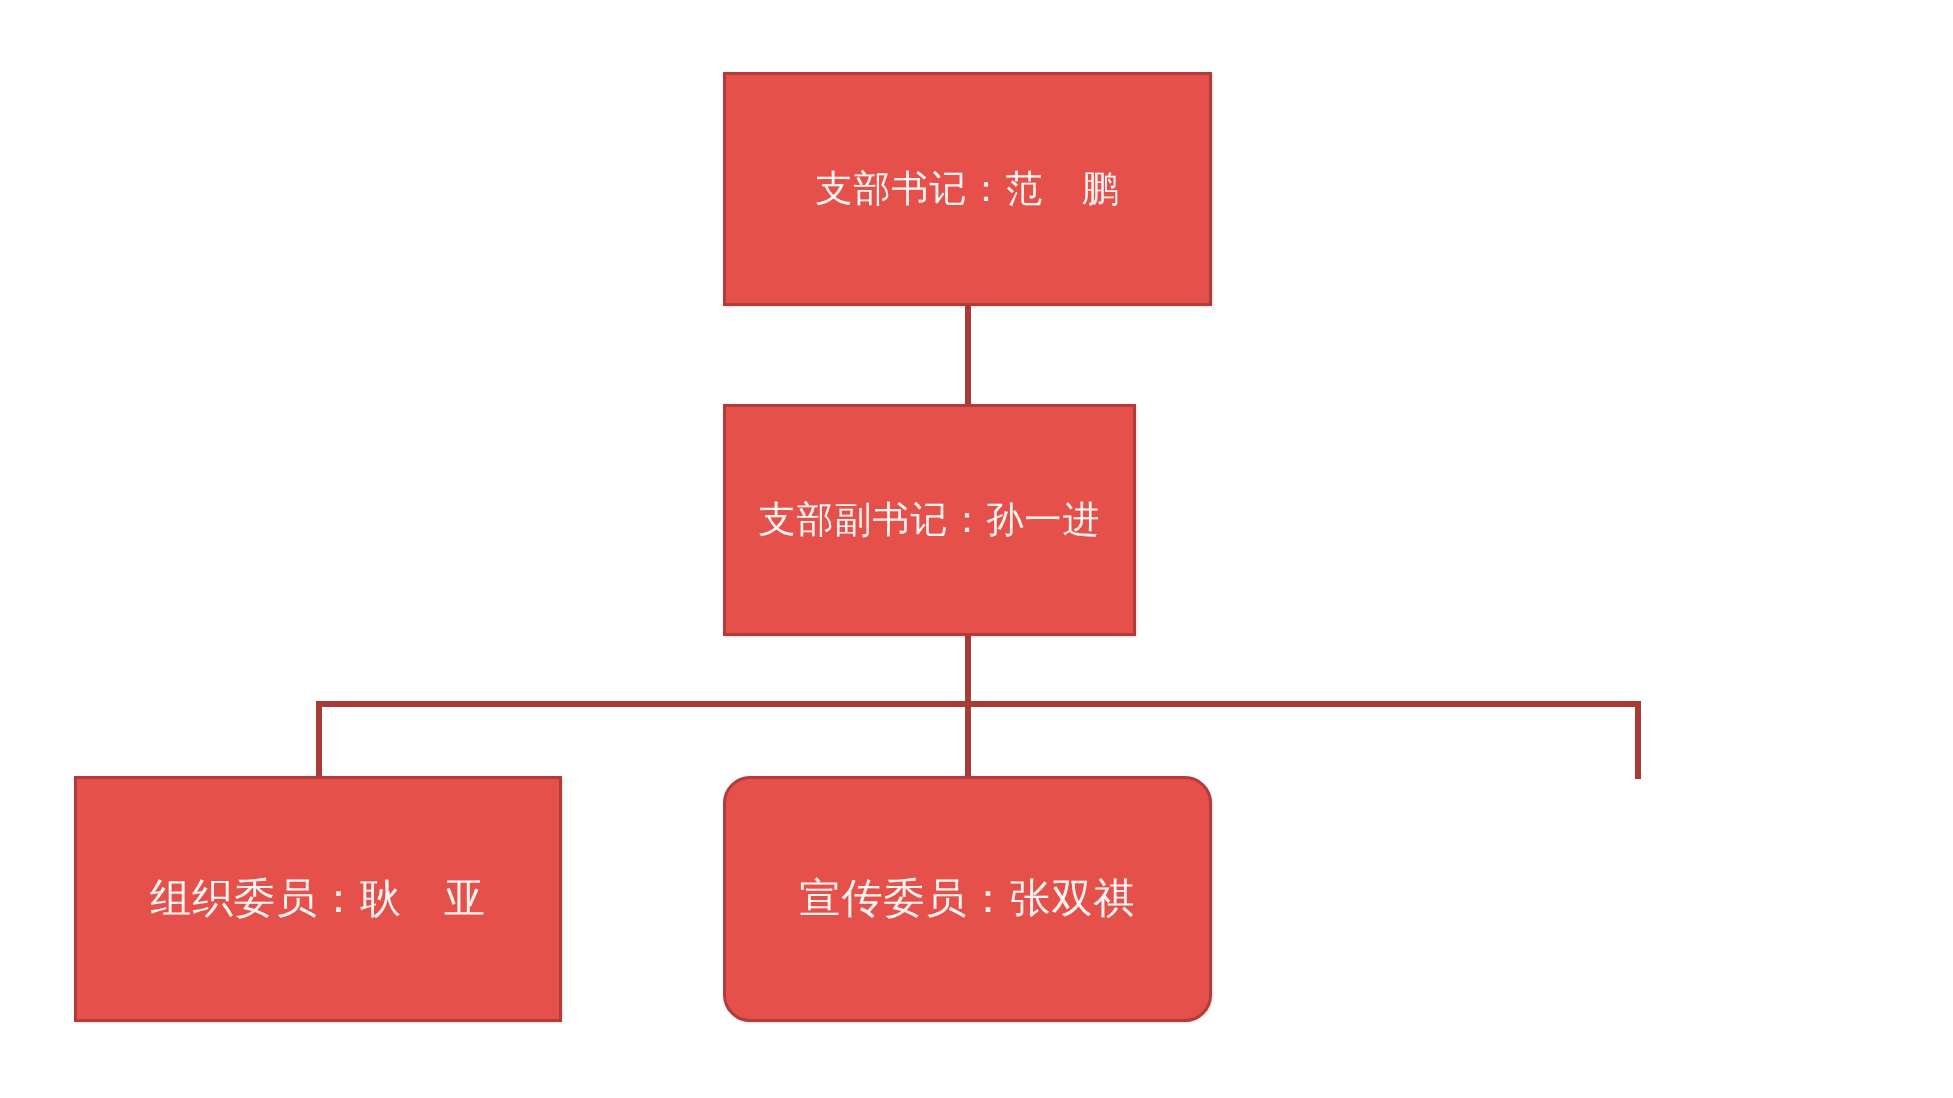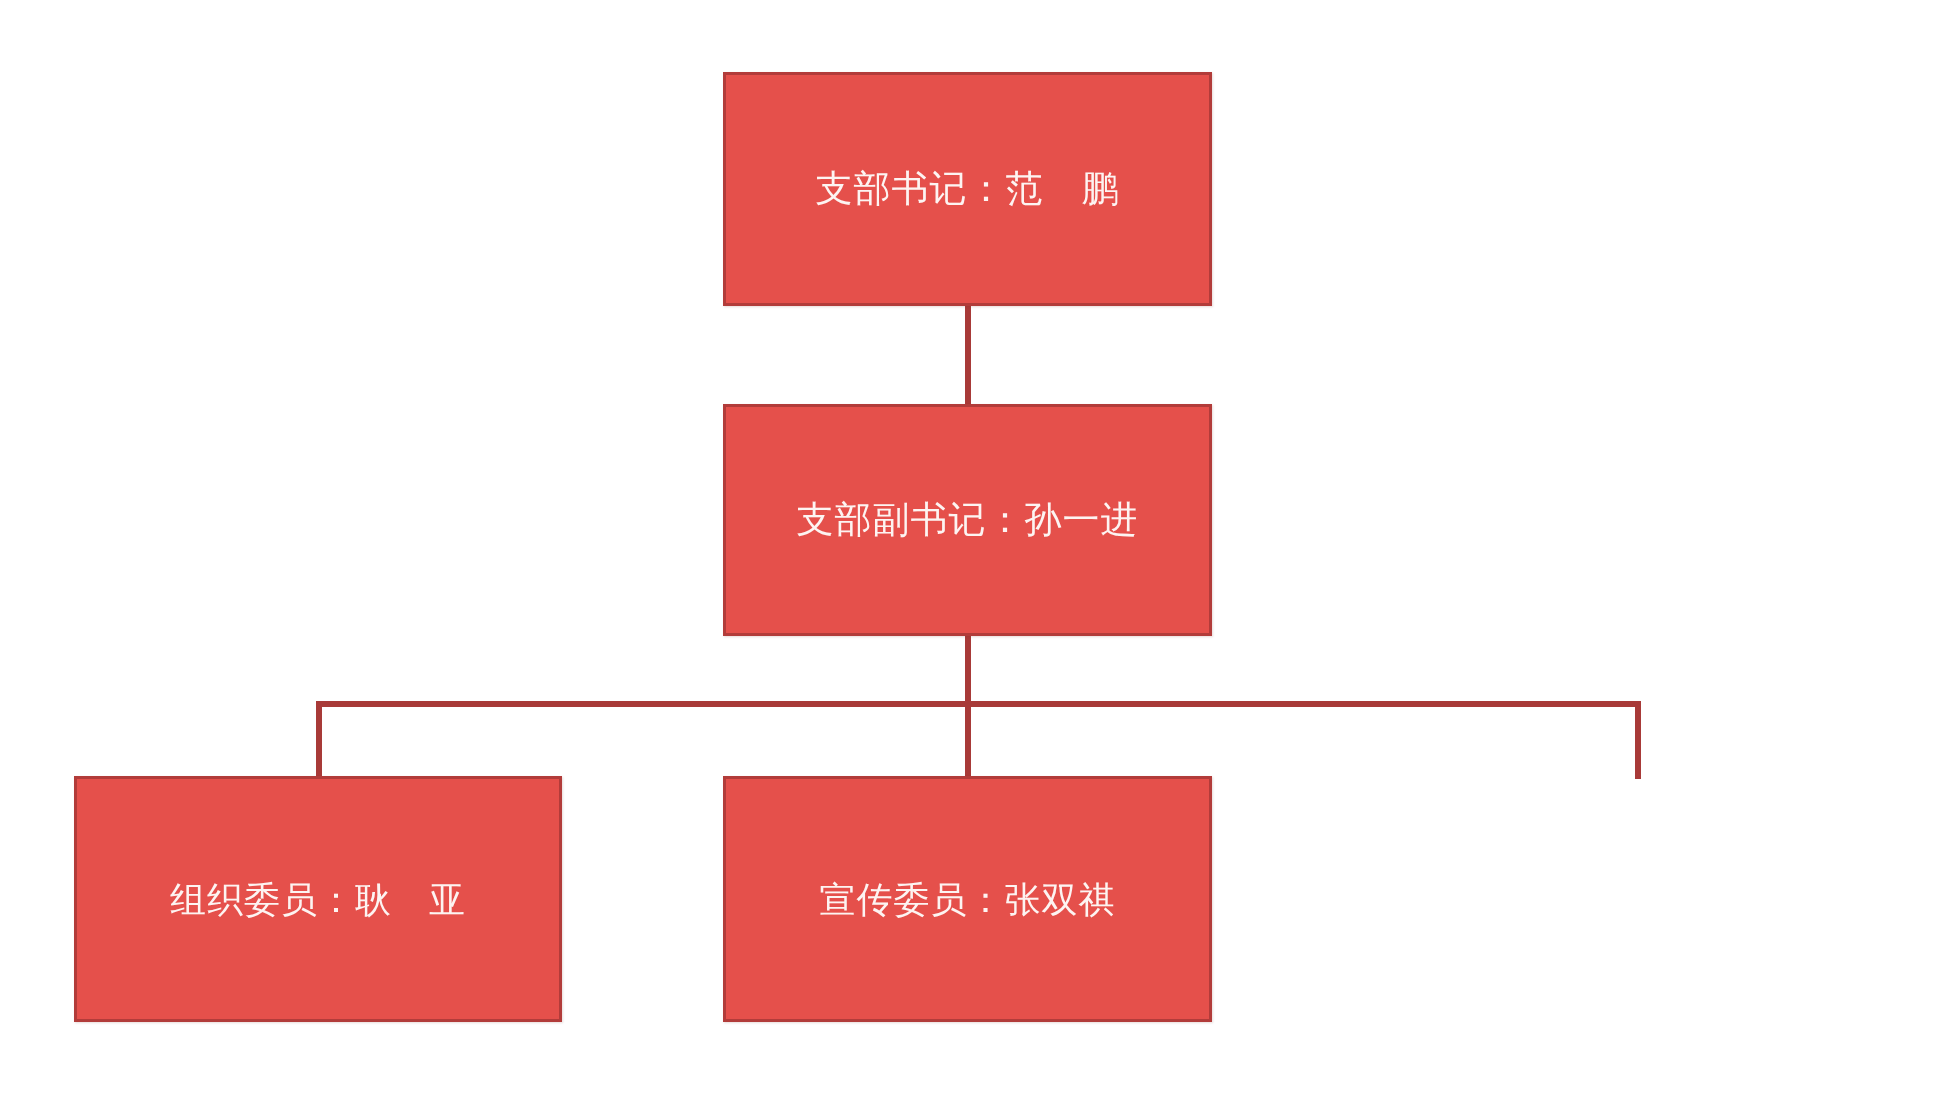--- a/index.html
+++ b/index.html
@@ -44,21 +44,21 @@
     white-space: pre;
     box-shadow: 1px 1px 2px rgba(120, 60, 55, 0.18);
   }
   .node-label {
     display: block;
     padding: 0 8px;
     text-align: center;
   }
   .node.level-1 { font-size: 37px; }
   .node.level-2 { font-size: 37px; }
-  .node.level-3 { font-size: 36px; }
+  .node.level-3 { font-size: 41px; }
 </style>
 </head>
 <body>
 
 <div id="canvas">
 
   <div class="conn conn-v" style="left:965px; top:306px; height:98px;"></div>
 
   <div class="conn conn-v" style="left:965px; top:636px; height:71px;"></div>
 
@@ -67,26 +67,26 @@
   <div class="conn conn-v" style="left:316px; top:701px; height:78px;"></div>
 
   <div class="conn conn-v" style="left:965px; top:701px; height:78px;"></div>
 
   <div class="conn conn-v" style="left:1635px; top:701px; height:78px;"></div>
 
   <div class="node level-1" style="left:723px; top:72px; width:489px; height:234px;">
     <span class="node-label">支部书记：范　鹏</span>
   </div>
 
-  <div class="node level-2" style="left:723px; top:404px; width:489px; height:232px;">
+  <div class="node level-2" style="left:723px; top:404px; width:413px; height:232px;">
     <span class="node-label">支部副书记：孙一进</span>
   </div>
 
   <div class="node level-3" style="left:74px; top:776px; width:488px; height:246px;">
     <span class="node-label">组织委员：耿　亚</span>
   </div>
 
-  <div class="node level-3" style="left:723px; top:776px; width:489px; height:246px;">
+  <div class="node level-3" style="left:723px; top:776px; width:489px; height:246px;border-radius:27px;">
     <span class="node-label">宣传委员：张双祺</span>
   </div>
 
 
 </div>
 
 </body></html>

